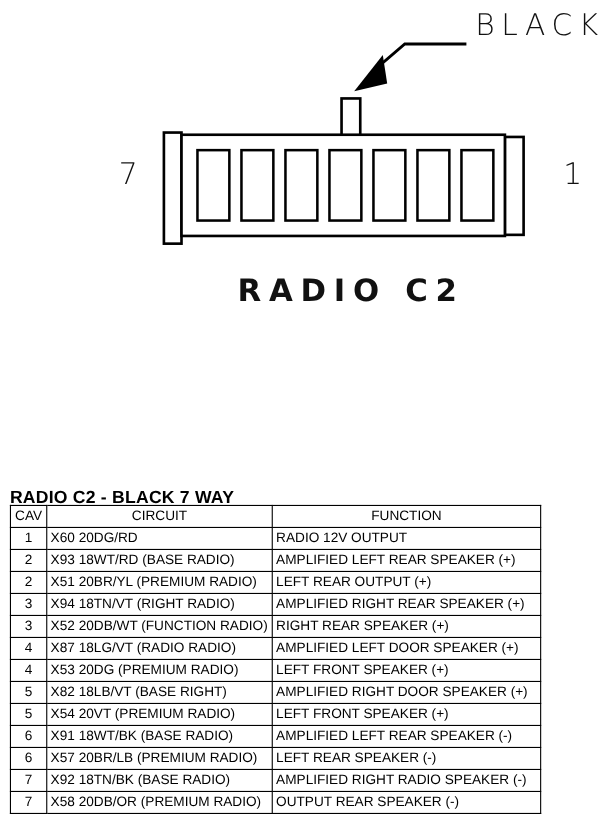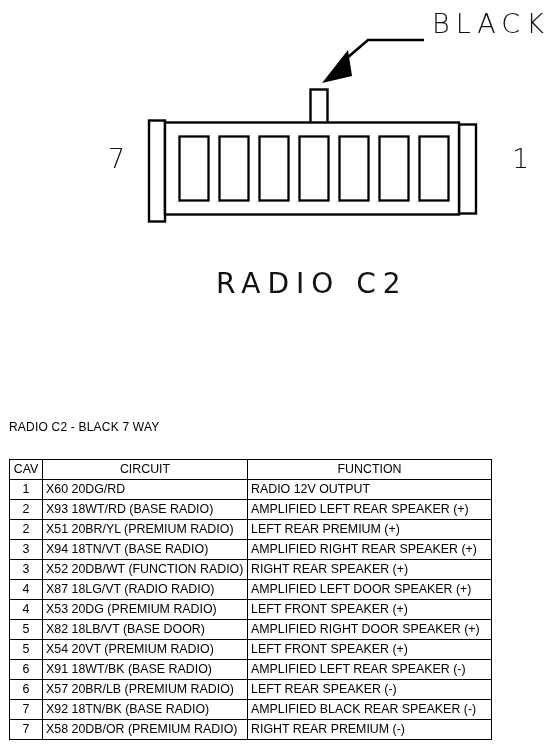--- a/index.html
+++ b/index.html
@@ -50,33 +50,33 @@
     font-weight: 300;
   }
   #pin-label-1 {
     left: 512px;
     top: 143px;
     font-size: 27px;
     font-weight: 300;
   }
   #connector-caption {
     left: 216px;
-    top: 267px;
+    top: 248px;
     font-size: 28px;
     letter-spacing: 7px;
-    font-weight: 400;
+    font-weight: 700;
   }
 
   
   #table-title {
     position: absolute;
     left: 9px;
-    top: 420px;
-    font-size: 12px;
-    font-weight: normal;
+    top: 444px;
+    font-size: 16px;
+    font-weight: bold;
     letter-spacing: 0.2px;
     white-space: nowrap;
   }
   #pinout-table-wrap {
     position: absolute;
     left: 9px;
     top: 459px;
     width: 482px;
   }
   table {
@@ -163,67 +163,67 @@
           <td>RADIO 12V OUTPUT</td>
         </tr>
         <tr>
           <td class="cav-cell">2</td>
           <td>X93 18WT/RD (BASE RADIO)</td>
           <td>AMPLIFIED LEFT REAR SPEAKER (+)</td>
         </tr>
         <tr>
           <td class="cav-cell">2</td>
           <td>X51 20BR/YL (PREMIUM RADIO)</td>
-          <td>LEFT REAR PREMIUM (+)</td>
+          <td>LEFT REAR OUTPUT (+)</td>
         </tr>
         <tr>
           <td class="cav-cell">3</td>
-          <td>X94 18TN/VT (BASE RADIO)</td>
+          <td>X94 18TN/VT (RIGHT RADIO)</td>
           <td>AMPLIFIED RIGHT REAR SPEAKER (+)</td>
         </tr>
         <tr>
           <td class="cav-cell">3</td>
           <td>X52 20DB/WT (FUNCTION RADIO)</td>
           <td>RIGHT REAR SPEAKER (+)</td>
         </tr>
         <tr>
           <td class="cav-cell">4</td>
           <td>X87 18LG/VT (RADIO RADIO)</td>
           <td>AMPLIFIED LEFT DOOR SPEAKER (+)</td>
         </tr>
         <tr>
           <td class="cav-cell">4</td>
           <td>X53 20DG (PREMIUM RADIO)</td>
           <td>LEFT FRONT SPEAKER (+)</td>
         </tr>
         <tr>
           <td class="cav-cell">5</td>
-          <td>X82 18LB/VT (BASE DOOR)</td>
+          <td>X82 18LB/VT (BASE RIGHT)</td>
           <td>AMPLIFIED RIGHT DOOR SPEAKER (+)</td>
         </tr>
         <tr>
           <td class="cav-cell">5</td>
           <td>X54 20VT (PREMIUM RADIO)</td>
           <td>LEFT FRONT SPEAKER (+)</td>
         </tr>
         <tr>
           <td class="cav-cell">6</td>
           <td>X91 18WT/BK (BASE RADIO)</td>
           <td>AMPLIFIED LEFT REAR SPEAKER (-)</td>
         </tr>
         <tr>
           <td class="cav-cell">6</td>
           <td>X57 20BR/LB (PREMIUM RADIO)</td>
           <td>LEFT REAR SPEAKER (-)</td>
         </tr>
         <tr>
           <td class="cav-cell">7</td>
           <td>X92 18TN/BK (BASE RADIO)</td>
-          <td>AMPLIFIED BLACK REAR SPEAKER (-)</td>
+          <td>AMPLIFIED RIGHT RADIO SPEAKER (-)</td>
         </tr>
         <tr>
           <td class="cav-cell">7</td>
           <td>X58 20DB/OR (PREMIUM RADIO)</td>
-          <td>RIGHT REAR PREMIUM (-)</td>
+          <td>OUTPUT REAR SPEAKER (-)</td>
         </tr>
       </tbody>
   </table>
 </div>
 
 </body></html>

